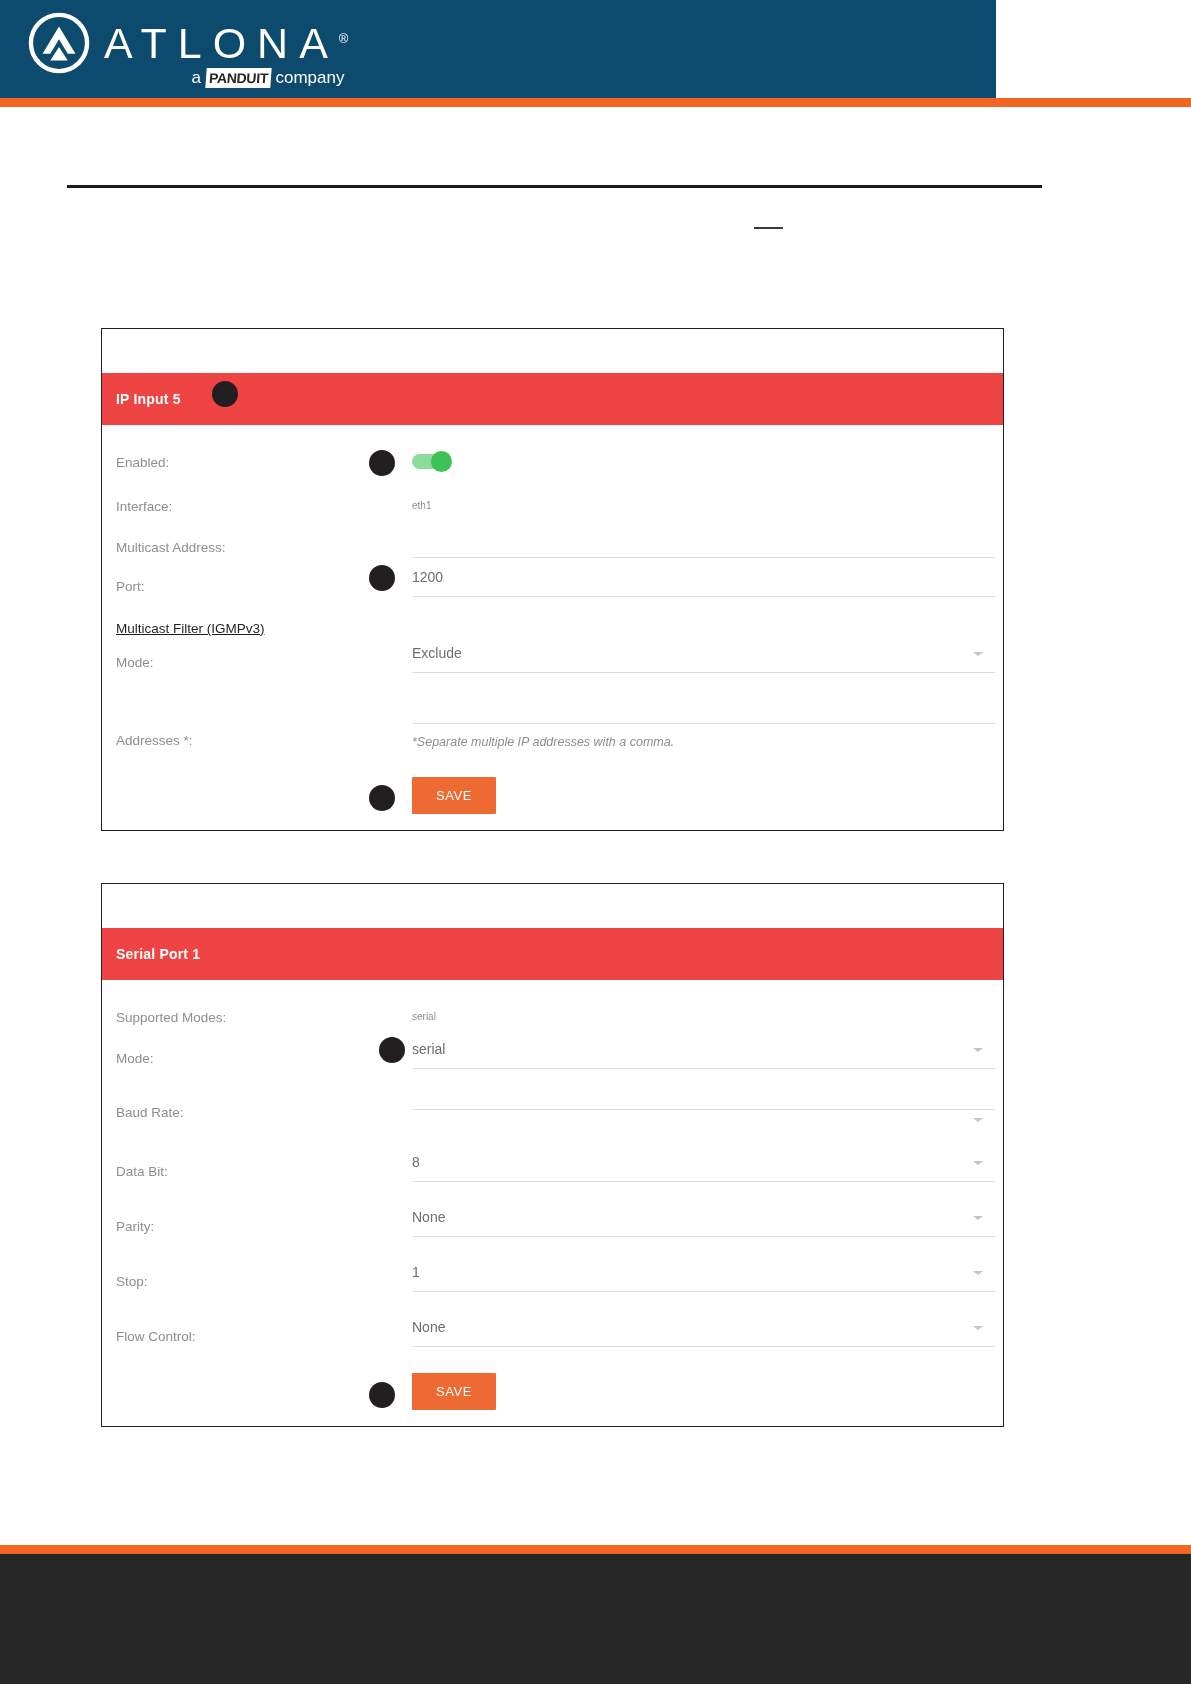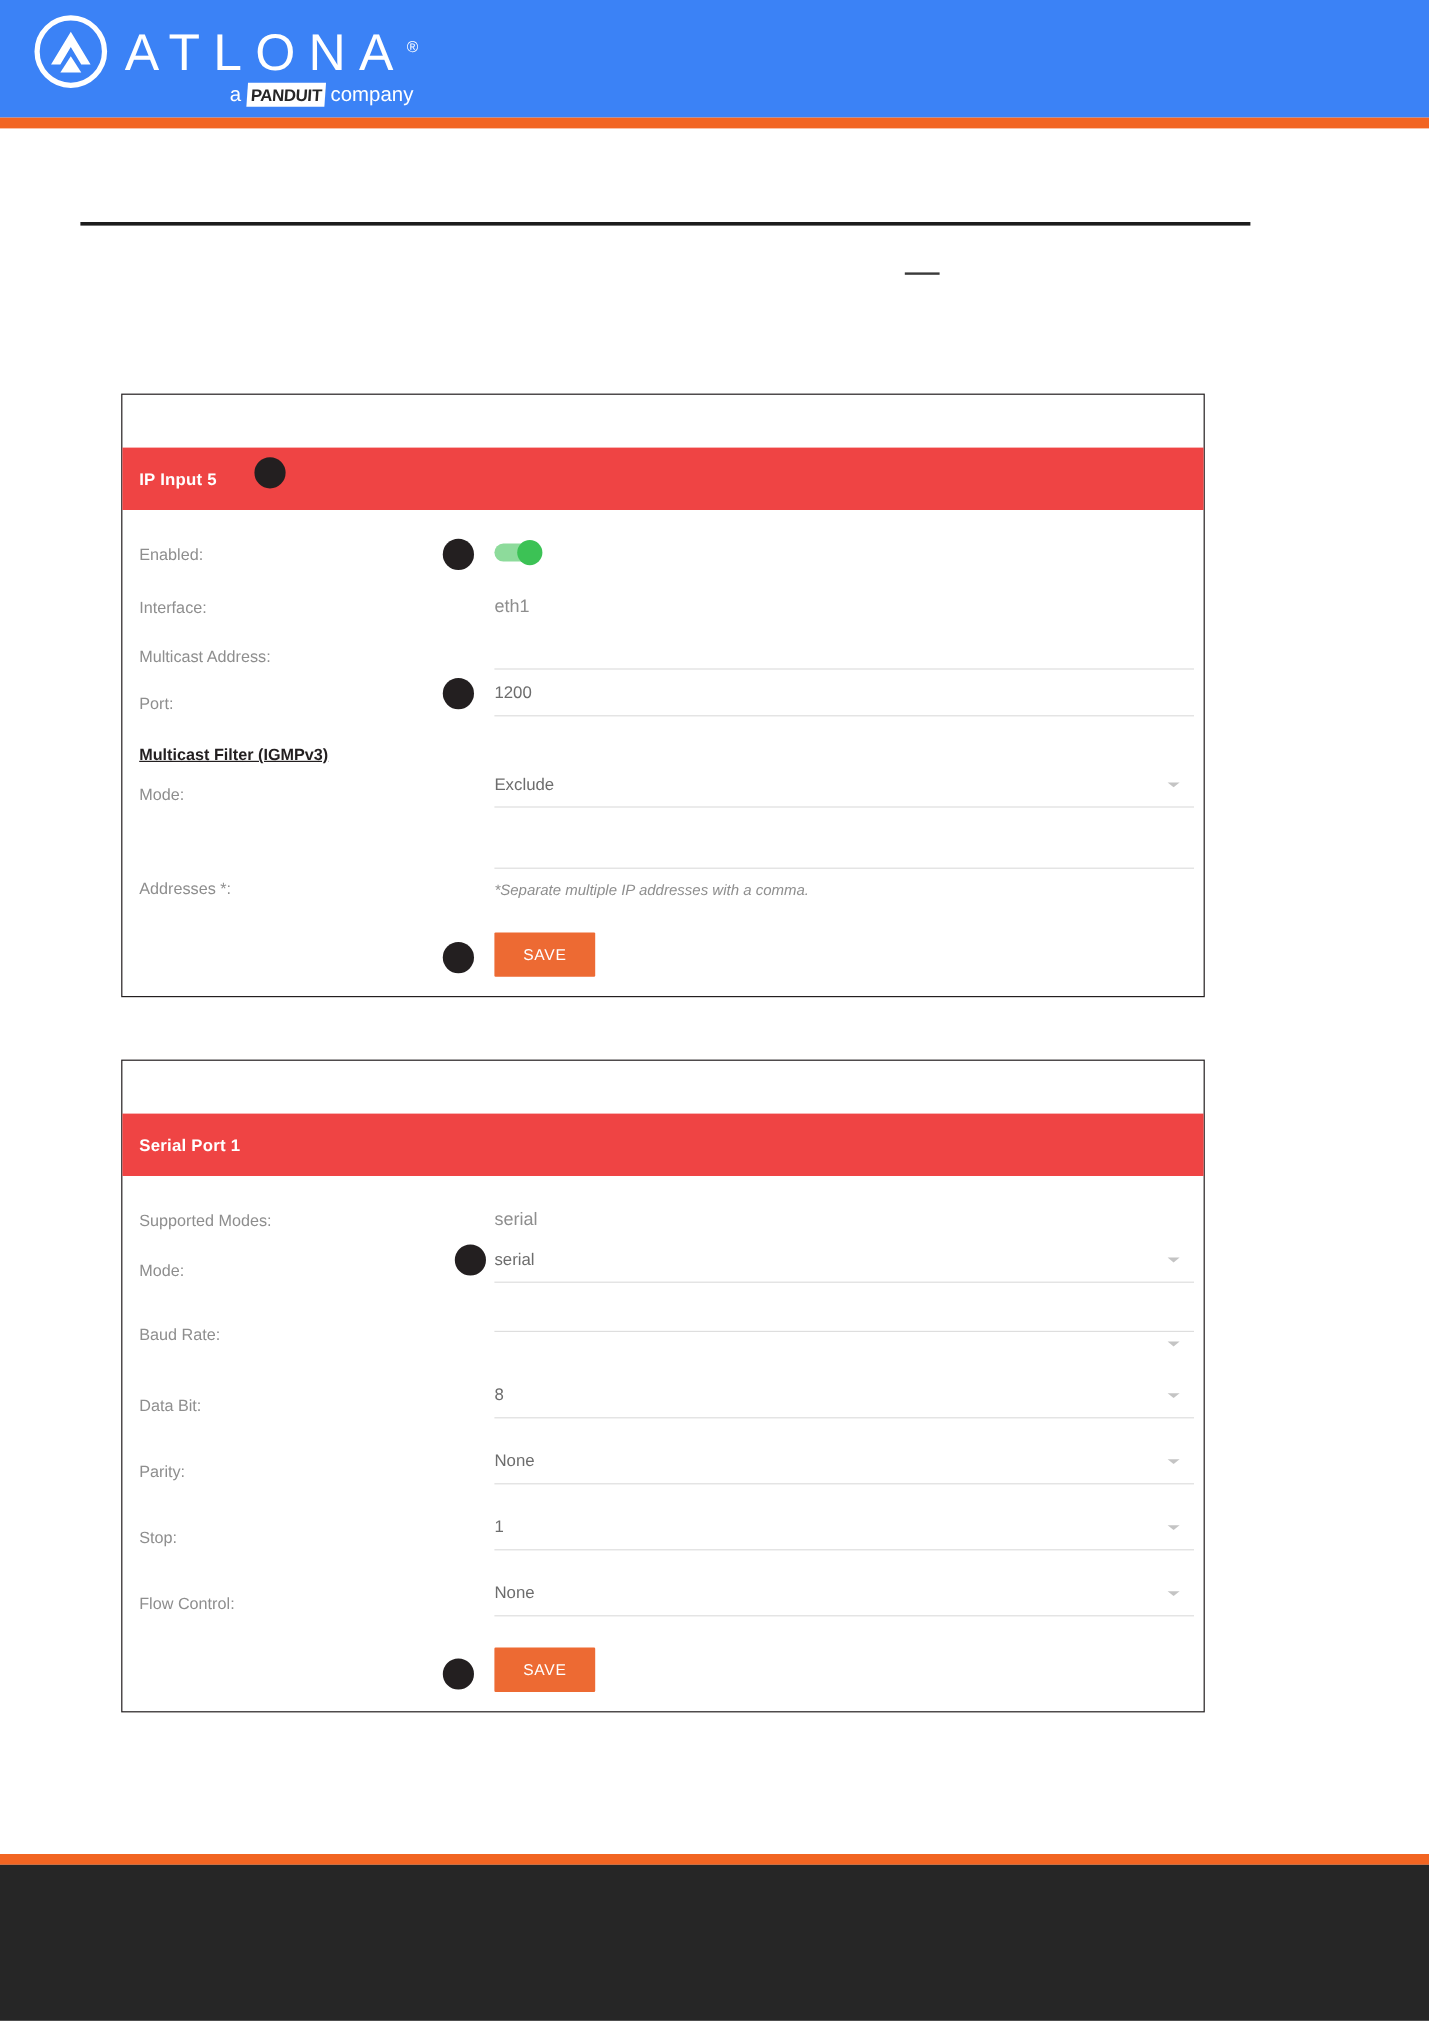--- a/index.html
+++ b/index.html
@@ -12,23 +12,23 @@
     height: 1684px;
     position: relative;
     font-family: "Liberation Sans", sans-serif;
     overflow: hidden;
   }
 
   
   .page-header {
     position: absolute;
     left: 0; top: 0;
-    width: 1191px;
+    width: 996px;
     height: 98px;
-    background: #3b82f6;
+    background: #0c4a6e;
   }
   .logo-wrap {
     position: absolute;
     left: 28px; top: 12px;
     display: flex;
     align-items: flex-start;
   }
   .logo-mark { width: 62px; height: 62px; flex: 0 0 auto; }
   .logo-text-block {
     margin-left: 14px;
@@ -134,42 +134,42 @@
     position: relative;
     min-height: 22px;
   }
   .field-value {
     color: #6d6d6d;
     font-size: 14px;
     line-height: 22px;
     min-height: 22px;
     display: block;
   }
-  .field-plain { color: #8e8e8e; font-size: 15px; line-height: 22px; }
+  .field-plain { color: #8e8e8e; font-size: 10px; line-height: 22px; }
   .underline {
     border-bottom: 1px solid #dedede;
     height: 1px;
     margin-top: 7px;
     width: 583px;
   }
 
   .select-field { position: relative; width: 583px; }
   .caret {
     position: absolute;
     right: 12px; top: 10px;
     width: 0; height: 0;
     border-left: 5px solid transparent;
     border-right: 5px solid transparent;
     border-top: 4px solid #c4c4c4;
   }
 
   .sub-head {
     color: #231f20;
     font-size: 13.5px;
-    font-weight: bold;
+    font-weight: normal;
     text-decoration: underline;
     margin: 24px 0 6px 0;
   }
 
   .hint {
     color: #8e8e8e;
     font-size: 12.5px;
     font-style: italic;
     line-height: 18px;
     margin-top: 9px;

